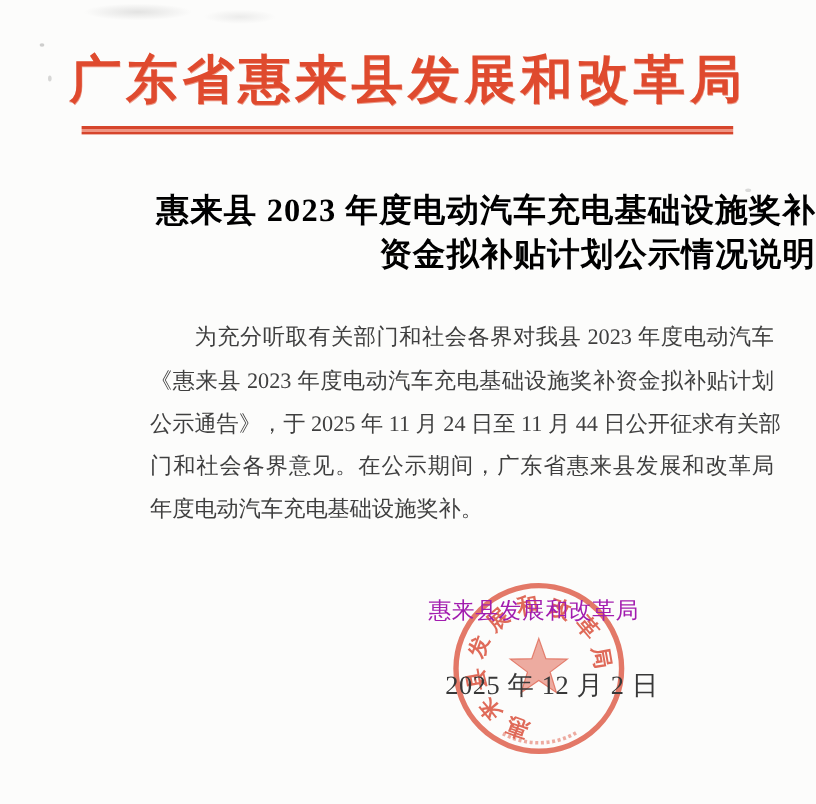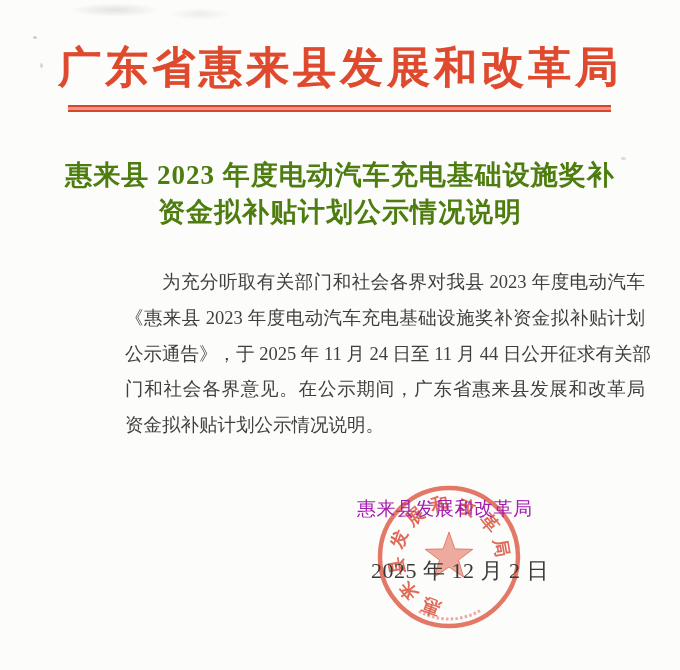--- a/index.html
+++ b/index.html
@@ -44,26 +44,26 @@
       #ef9583 2.2px, #ef9583 4.6px,
       #d6452c 4.6px, #d6452c 7px
     );
   }
   
   .doc-title {
     position: absolute;
     top: 157px;
     left: 0;
     width: 100%;
-    text-align: center;
+    text-align: right;
     font-size: 27px;
     line-height: 37px;
     font-weight: bold;
     letter-spacing: 1px;
-    color: #4d7c0f;
+    color: #000000;
   }
   
   .body-text {
     position: absolute;
     top: 265px;
     left: 77px;
     width: 520px;
     font-size: 18.5px;
     line-height: 35.8px;
     color: #3f3f3f;
@@ -171,21 +171,21 @@
   <div class="doc-title">
     <div>惠来县 2023 年度电动汽车充电基础设施奖补</div>
     <div>资金拟补贴计划公示情况说明</div>
   </div>
 
   <div class="body-text">
     <div class="body-line first">为充分听取有关部门和社会各界对我县 2023 年度电动汽车</div>
     <div class="body-line">《惠来县 2023 年度电动汽车充电基础设施奖补资金拟补贴计划</div>
     <div class="body-line">公示通告》，于 2025 年 11 月 24 日至 11 月 44 日公开征求有关部</div>
     <div class="body-line">门和社会各界意见。在公示期间，广东省惠来县发展和改革局</div>
-    <div class="body-line last">资金拟补贴计划公示情况说明。</div>
+    <div class="body-line last">年度电动汽车充电基础设施奖补。</div>
   </div>
 
   <div class="seal">
     <svg width="152" height="152" viewBox="0 0 152 152">
       <circle class="ring" cx="75" cy="75" r="69"></circle>
       <polygon class="star" points="75,50 80.9,66.9 98.8,67.3 84.5,78.1 89.7,95.2 75,85 60.3,95.2 65.5,78.1 51.2,67.3 69.1,66.9"></polygon>
       <g id="seal-chars">
           <text x="75" y="28" text-anchor="middle" transform="rotate(200 75 75)" class="arc-char">惠</text>
           <text x="75" y="28" text-anchor="middle" transform="rotate(230 75 75)" class="arc-char">来</text>
           <text x="75" y="28" text-anchor="middle" transform="rotate(260 75 75)" class="arc-char">县</text>

